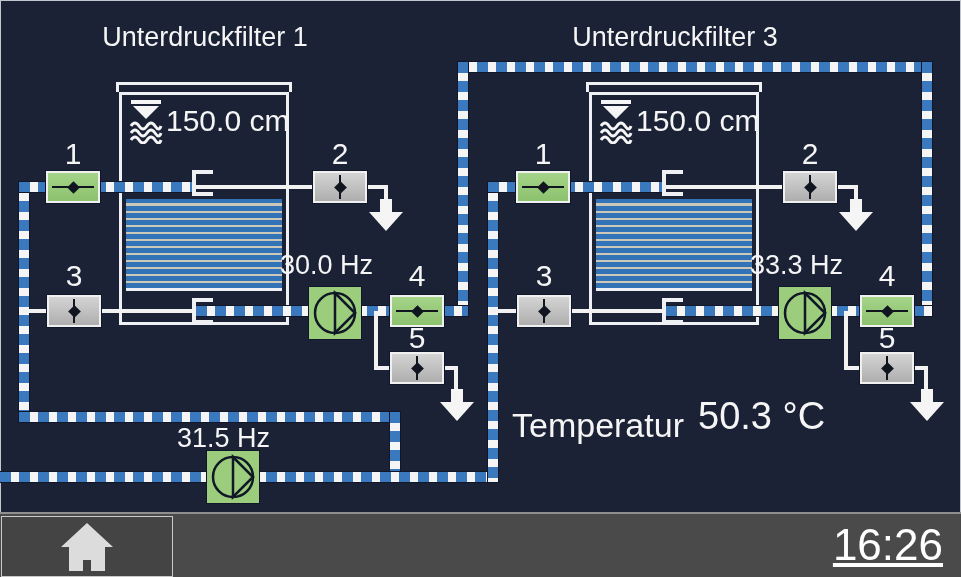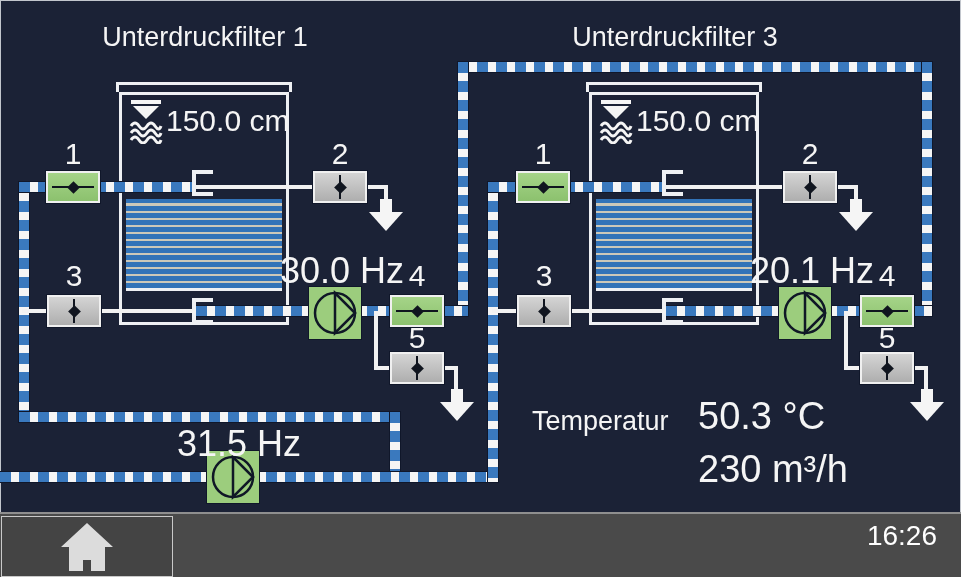--- a/index.html
+++ b/index.html
@@ -35,29 +35,29 @@
   .valve.green::before{content:"";position:absolute;left:4px;right:4px;top:50%;height:2px;margin-top:-1px;background:#10151f;}
   .valve.gray::before{content:"";position:absolute;top:2px;bottom:2px;left:50%;width:2px;margin-left:-1px;background:#10151f;}
   
   .pump{position:absolute;width:52px;height:52px;background:#9ccd7d;box-shadow:0 0 0 1px #10172a;z-index:4;}
   
   .arrow{position:absolute;z-index:4;}
   
   .t{position:absolute;white-space:nowrap;z-index:5;}
   .title{left:55px;top:22px;width:300px;text-align:center;font-size:27px;}
   .num{width:60px;text-align:center;font-size:30px;line-height:32px;}
-  .hz{width:112px;text-align:center;font-size:36px;}
-  .rlabel{font-size:27px;margin-left:20px;}
+  .hz{width:112px;text-align:left;font-size:27px;}
+  .rlabel{font-size:34px;}
   .rvalue{font-size:38px;}
   
   .filter{position:absolute;top:0;width:491px;height:554px;}
   
   #taskbar{position:absolute;left:0;top:512px;width:961px;height:65px;background:#4a4a4a;border-top:2px solid #8f8f8f;box-sizing:border-box;z-index:6;}
   #home-btn{position:absolute;left:1px;top:2px;width:170px;height:59px;background:#444444;border:1px solid #c9c9c9;display:flex;align-items:center;justify-content:center;cursor:pointer;}
-  #clock{position:absolute;right:24px;top:6px;font-size:28px;color:#fff;}
+  #clock{position:absolute;right:18px;top:6px;font-size:44px;color:#fff;text-decoration:underline;}
 </style>
 </head>
 <body>
 
 <div id="screen">
 
   <div class="pipe pipe-v" style="left:19px;top:182px;height:240px;"></div>
   <div class="pipe pipe-h" style="left:19px;top:182px;width:173px;"></div>
   <div class="pipe pipe-h" style="left:19px;top:412px;width:381px;"></div>
   <div class="pipe pipe-v" style="left:390px;top:412px;height:70px;"></div>
@@ -165,21 +165,21 @@
     <div class="t num" style="left:44px;top:260px;">3</div>
     <div class="t num" style="left:387px;top:260px;">4</div>
     <div class="t num" style="left:387px;top:322px;">5</div>
 
     <div class="pump" style="left:309px;top:287px;">
       <svg width="52" height="52" viewBox="0 0 52 52">
         <circle cx="26" cy="26" r="20" fill="none" stroke="#101726" stroke-width="2.5"></circle>
         <polygon points="26,6 46,26 26,46" fill="none" stroke="#101726" stroke-width="2.5"></polygon>
       </svg>
     </div>
-    <div class="t hz" style="left:280px;top:250px;">20.1 Hz</div>
+    <div class="t hz" style="left:280px;top:250px;">33.3 Hz</div>
 
     <svg class="arrow" style="left:369px;top:199px;" width="34" height="33" viewBox="0 0 34 33">
       <rect x="11" y="0" width="12" height="14" fill="#f5f5f5"></rect>
         <polygon points="0,13 34,13 17,32" fill="#f5f5f5"></polygon>
     </svg>
     <svg class="arrow" style="left:440px;top:389px;" width="34" height="33" viewBox="0 0 34 33">
       <rect x="11" y="0" width="12" height="14" fill="#f5f5f5"></rect>
         <polygon points="0,13 34,13 17,32" fill="#f5f5f5"></polygon>
     </svg>
   </div>
@@ -187,21 +187,20 @@
   <div class="pump" style="left:207px;top:451px;">
     <svg width="52" height="52" viewBox="0 0 52 52">
       <circle cx="26" cy="26" r="20" fill="none" stroke="#101726" stroke-width="2.5"></circle>
       <polygon points="26,6 46,26 26,46" fill="none" stroke="#101726" stroke-width="2.5"></polygon>
     </svg>
   </div>
   <div class="t hz" style="left:177px;top:423px;">31.5 Hz</div>
 
   <div class="t rlabel" style="left:512px;top:406px;">Temperatur</div>
   <div class="t rvalue" style="left:698px;top:395px;">50.3 °C</div>
-  <div class="t rvalue" style="left:698px;top:448px;">230 m³/h</div>
 
   <div id="taskbar">
     <div id="home-btn">
       <svg width="54" height="50" viewBox="0 0 54 50">
         <polygon points="27,1 53,25 45,25 45,49 31,49 31,38 23,38 23,49 9,49 9,25 1,25" fill="#dcdcdc"></polygon>
       </svg>
     </div>
     <div id="clock">16:26</div>
   </div>
 

